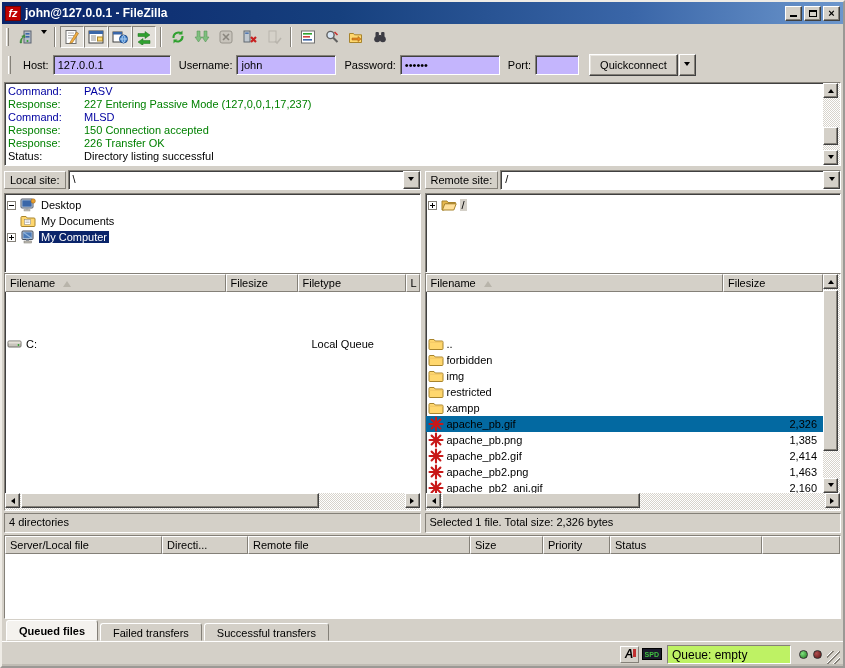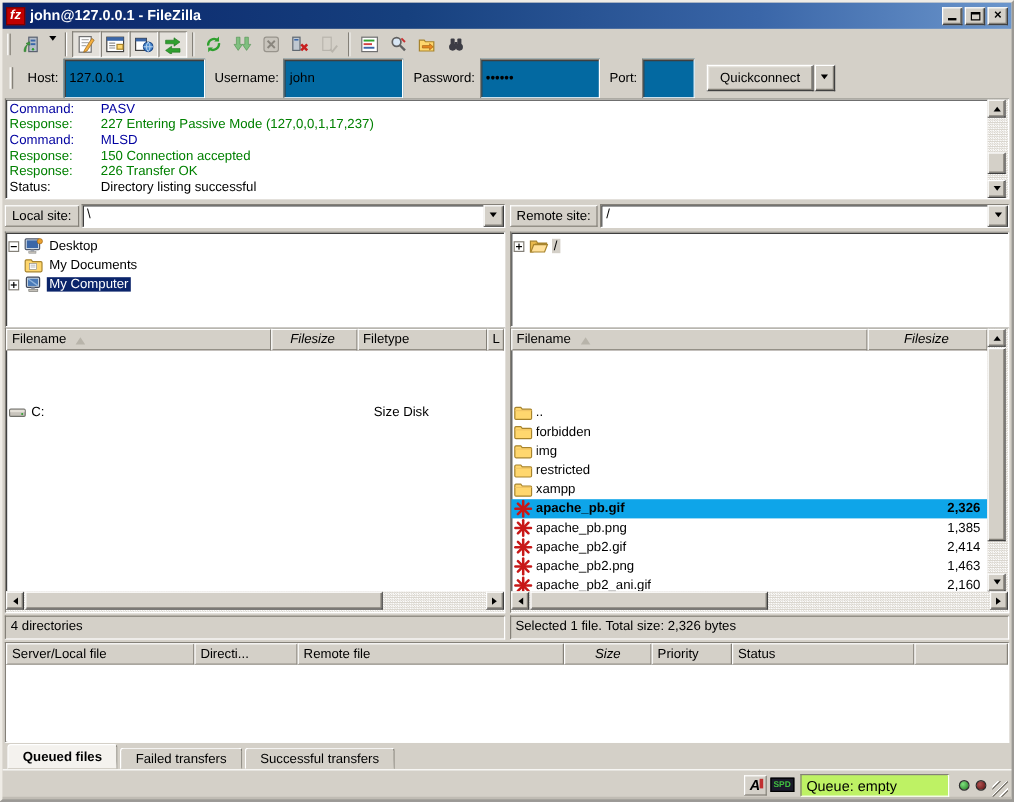--- a/index.html
+++ b/index.html
@@ -31,21 +31,21 @@
   .tgrip{width:3px;height:18px;border-left:1px solid #fff;border-right:1px solid #848078;margin:0 4px 0 2px;}
   .tsep{width:2px;height:20px;border-left:1px solid #848078;border-right:1px solid #fff;margin:0 4px;}
   .tool-btn{width:24px;height:22px;display:flex;align-items:center;justify-content:center;border:1px solid transparent;}
   .tool-btn.pressed{border-color:#848078 #fff #fff #848078;background:#e3e0da;}
   .tool-btn svg{display:block;}
   .drop-arrow{width:0;height:0;border:3px solid transparent;border-top:4px solid #000;margin-top:4px;}
   .tool-drop{width:13px;height:22px;display:flex;justify-content:center;}
   
   .quickbar{height:30px;flex:0 0 30px;display:flex;align-items:center;padding:0 4px;}
   .qlabel{margin:0 4px 0 8px;white-space:nowrap;}
-  .tinput{height:33px;background:#0369a1;border:1px solid;border-color:#848078 #fff #fff #848078;
+  .tinput{height:20px;background:#c4b5fd;border:1px solid;border-color:#848078 #fff #fff #848078;
     box-shadow:inset 1px 1px 0 #404040;padding:2px 4px;font:inherit;outline:none;}
   .btn{height:22px;background:#d4d0c8;border:1px solid;border-color:#fff #404040 #404040 #fff;
     box-shadow:inset -1px -1px 0 #848078,inset 1px 1px 0 #e8e5df;padding:0 10px;font:inherit;cursor:default;}
   .btn-drop{width:17px;height:22px;background:#d4d0c8;border:1px solid;border-color:#fff #404040 #404040 #fff;
     box-shadow:inset -1px -1px 0 #848078;display:flex;align-items:center;justify-content:center;margin-left:1px;}
   
   .logwrap{flex:0 0 84px;margin:2px 2px 1px 2px;position:relative;background:#fff;
     border:1px solid;border-color:#848078 #fff #fff #848078;box-shadow:inset 1px 1px 0 #404040;overflow:hidden;}
   .logline{display:flex;line-height:13px;padding-left:3px;}
   .logline .llabel{width:76px;flex:0 0 76px;}
@@ -88,25 +88,25 @@
   .tlabel.sel-active{background:#0a246a;color:#fff;}
   .tlabel.sel-inactive{background:#d4d0c8;}
   .indent{width:13px;flex:0 0 13px;}
   
   .list{flex:1;min-height:0;display:flex;flex-direction:column;background:#fff;
     border:1px solid;border-color:#848078 #fff #fff #848078;box-shadow:inset 1px 1px 0 #404040;}
   .list-main{flex:1;min-height:0;display:flex;}
   .list-left{flex:1;min-width:0;display:flex;flex-direction:column;gap:44px;}
   .hdr-row{flex:0 0 18px;display:flex;background:#d4d0c8;}
   .hdr-cell{border:1px solid;border-color:#fff #848078 #848078 #fff;padding:2px 4px;display:flex;align-items:center;overflow:hidden;white-space:nowrap;}
-  .hdr-cell.num{justify-content:center;font-style:italic;}
+  .hdr-cell.num{justify-content:flex-start;}
   .sort-asc{width:0;height:0;border:4px solid transparent;border-bottom:6px solid #b8b4aa;margin-left:8px;margin-top:-3px;}
   .rows{flex:1;overflow:hidden;}
   .frow{display:flex;align-items:center;height:16px;white-space:nowrap;}
-  .frow.sel-inactive{background:#0ea5e9;font-weight:bold;}
+  .frow.sel-inactive{background:#0369a1;}
   .fic{width:16px;height:16px;flex:0 0 16px;margin:0 3px 0 2px;}
   .fname{flex:1;overflow:hidden;}
   .fsize{width:100px;flex:0 0 100px;text-align:right;padding-right:6px;}
   .lsize{width:72px;flex:0 0 72px;text-align:right;padding-right:6px;}
   .ltype{width:108px;flex:0 0 108px;}
   .pane-status{flex:0 0 20px;margin-top:2px;border:1px solid;border-color:#848078 #fff #fff #848078;
     padding:2px 4px;white-space:nowrap;overflow:hidden;}
   
   .queue{flex:0 0 84px;margin:2px 2px 0 2px;display:flex;flex-direction:column;
     border:1px solid;border-color:#848078 #fff #fff #848078;box-shadow:inset 1px 1px 0 #404040;background:#fff;}
@@ -385,21 +385,21 @@
             </div>
             <div class="rows">
               <div class="frow">
                 <span class="fic"><svg width="16" height="16" viewBox="0 0 16 16">
                       <rect x="1" y="5" width="13" height="6" rx="1" fill="#c8c4bc" stroke="#70706a"></rect>
                       <rect x="1.5" y="5.5" width="12" height="2" fill="#e4e0d8"></rect>
                       <circle cx="11.5" cy="9" r=".9" fill="#2fa02f"></circle>
                     </svg></span>
                 <span class="fname">C:</span>
                 <span class="lsize"></span>
-                <span class="ltype">Size Disk</span>
+                <span class="ltype">Local Queue</span>
               </div>
             </div>
           </div>
         </div>
         <div class="hscroll">
           <span class="sb-btn" style="left:0;top:0">
               <span class="tri-left"></span>
             </span>
           <span class="sb-thumb" style="top:0;height:15px;left:16px;width:72%"></span>
           <span class="sb-btn" style="right:0;top:0">

